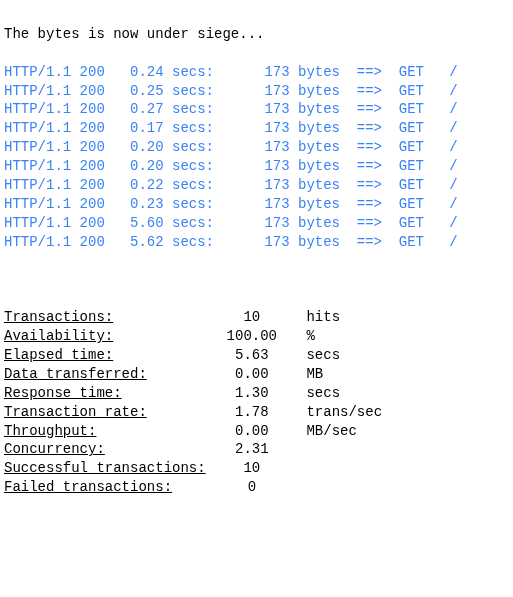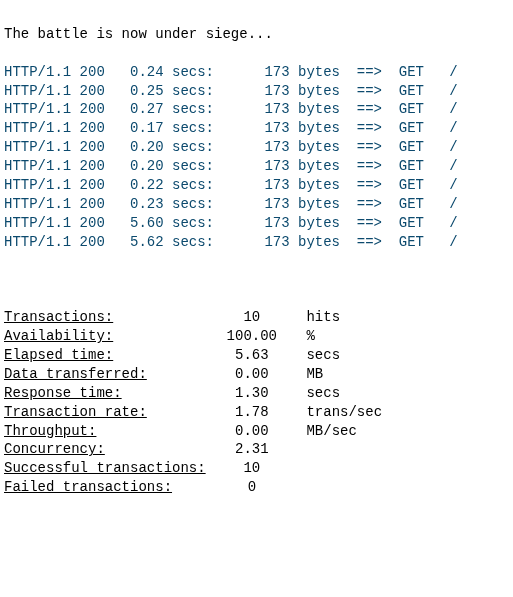--- a/index.html
+++ b/index.html
@@ -10,21 +10,21 @@
     font-size: 14px;
     line-height: 1.35;
     color: #000000;
     width: 513px;
   }
   .wrap {
     padding: 6px 4px 10px 4px;
     position: relative;
     white-space: pre;
   }
-  .blue { color: #0c4a6e; }
+  .blue { color: #3b82f6; }
   .row span { display: inline-block; }
   .c-proto  { width: 9ch; }
   .c-status { width: 4ch; }
   .c-secs   { width: 6ch; text-align: right; }
   .c-seclb  { width: 6ch; }
   .c-gap    { width: 4ch; }
   .c-bytes  { width: 4ch; text-align: right; }
   .c-bylb   { width: 7ch; }
   .c-arrow  { width: 4ch; }
   .c-meth   { width: 4ch; }
@@ -32,21 +32,21 @@
   .c-path   { width: 1ch; }
 
   .stat span { display: inline-block; }
   .s-label { width: 24ch; text-decoration: underline; }
   .s-value { width: 11ch; text-align: center; }
   .s-unit  { padding-left: 1ch; font-family: Liberation Mono, monospace; }
 </style>
 </head>
 <body>
 <div class="wrap">
-<div>The battle is now under siege...</div>
+<div>The bytes is now under siege...</div>
 <div id="requests"><div class="row blue"><span class="c-proto">HTTP/1.1</span><span class="c-status">200</span><span class="c-secs">0.24</span> <span class="c-seclb">secs:</span><span class="c-gap"></span><span class="c-bytes">173</span> <span class="c-bylb">bytes</span><span class="c-arrow">==&gt;</span> <span class="c-meth">GET</span><span class="c-gap2"></span><span class="c-path">/</span></div><div class="row blue"><span class="c-proto">HTTP/1.1</span><span class="c-status">200</span><span class="c-secs">0.25</span> <span class="c-seclb">secs:</span><span class="c-gap"></span><span class="c-bytes">173</span> <span class="c-bylb">bytes</span><span class="c-arrow">==&gt;</span> <span class="c-meth">GET</span><span class="c-gap2"></span><span class="c-path">/</span></div><div class="row blue"><span class="c-proto">HTTP/1.1</span><span class="c-status">200</span><span class="c-secs">0.27</span> <span class="c-seclb">secs:</span><span class="c-gap"></span><span class="c-bytes">173</span> <span class="c-bylb">bytes</span><span class="c-arrow">==&gt;</span> <span class="c-meth">GET</span><span class="c-gap2"></span><span class="c-path">/</span></div><div class="row blue"><span class="c-proto">HTTP/1.1</span><span class="c-status">200</span><span class="c-secs">0.17</span> <span class="c-seclb">secs:</span><span class="c-gap"></span><span class="c-bytes">173</span> <span class="c-bylb">bytes</span><span class="c-arrow">==&gt;</span> <span class="c-meth">GET</span><span class="c-gap2"></span><span class="c-path">/</span></div><div class="row blue"><span class="c-proto">HTTP/1.1</span><span class="c-status">200</span><span class="c-secs">0.20</span> <span class="c-seclb">secs:</span><span class="c-gap"></span><span class="c-bytes">173</span> <span class="c-bylb">bytes</span><span class="c-arrow">==&gt;</span> <span class="c-meth">GET</span><span class="c-gap2"></span><span class="c-path">/</span></div><div class="row blue"><span class="c-proto">HTTP/1.1</span><span class="c-status">200</span><span class="c-secs">0.20</span> <span class="c-seclb">secs:</span><span class="c-gap"></span><span class="c-bytes">173</span> <span class="c-bylb">bytes</span><span class="c-arrow">==&gt;</span> <span class="c-meth">GET</span><span class="c-gap2"></span><span class="c-path">/</span></div><div class="row blue"><span class="c-proto">HTTP/1.1</span><span class="c-status">200</span><span class="c-secs">0.22</span> <span class="c-seclb">secs:</span><span class="c-gap"></span><span class="c-bytes">173</span> <span class="c-bylb">bytes</span><span class="c-arrow">==&gt;</span> <span class="c-meth">GET</span><span class="c-gap2"></span><span class="c-path">/</span></div><div class="row blue"><span class="c-proto">HTTP/1.1</span><span class="c-status">200</span><span class="c-secs">0.23</span> <span class="c-seclb">secs:</span><span class="c-gap"></span><span class="c-bytes">173</span> <span class="c-bylb">bytes</span><span class="c-arrow">==&gt;</span> <span class="c-meth">GET</span><span class="c-gap2"></span><span class="c-path">/</span></div><div class="row blue"><span class="c-proto">HTTP/1.1</span><span class="c-status">200</span><span class="c-secs">5.60</span> <span class="c-seclb">secs:</span><span class="c-gap"></span><span class="c-bytes">173</span> <span class="c-bylb">bytes</span><span class="c-arrow">==&gt;</span> <span class="c-meth">GET</span><span class="c-gap2"></span><span class="c-path">/</span></div><div class="row blue"><span class="c-proto">HTTP/1.1</span><span class="c-status">200</span><span class="c-secs">5.62</span> <span class="c-seclb">secs:</span><span class="c-gap"></span><span class="c-bytes">173</span> <span class="c-bylb">bytes</span><span class="c-arrow">==&gt;</span> <span class="c-meth">GET</span><span class="c-gap2"></span><span class="c-path">/</span></div></div>
 <div>&nbsp;</div>
 <div id="stats"><div class="stat"><span class="s-label">Transactions:</span><span class="s-value">10</span><span class="s-unit">hits</span></div><div class="stat"><span class="s-label">Availability:</span><span class="s-value">100.00</span><span class="s-unit">%</span></div><div class="stat"><span class="s-label">Elapsed time:</span><span class="s-value">5.63</span><span class="s-unit">secs</span></div><div class="stat"><span class="s-label">Data transferred:</span><span class="s-value">0.00</span><span class="s-unit">MB</span></div><div class="stat"><span class="s-label">Response time:</span><span class="s-value">1.30</span><span class="s-unit">secs</span></div><div class="stat"><span class="s-label">Transaction rate:</span><span class="s-value">1.78</span><span class="s-unit">trans/sec</span></div><div class="stat"><span class="s-label">Throughput:</span><span class="s-value">0.00</span><span class="s-unit">MB/sec</span></div><div class="stat"><span class="s-label">Concurrency:</span><span class="s-value">2.31</span><span class="s-unit"></span></div><div class="stat"><span class="s-label">Successful transactions:</span><span class="s-value">10</span><span class="s-unit"></span></div><div class="stat"><span class="s-label">Failed transactions:</span><span class="s-value">0</span><span class="s-unit"></span></div></div>
 
 
 
 
 
 
 

